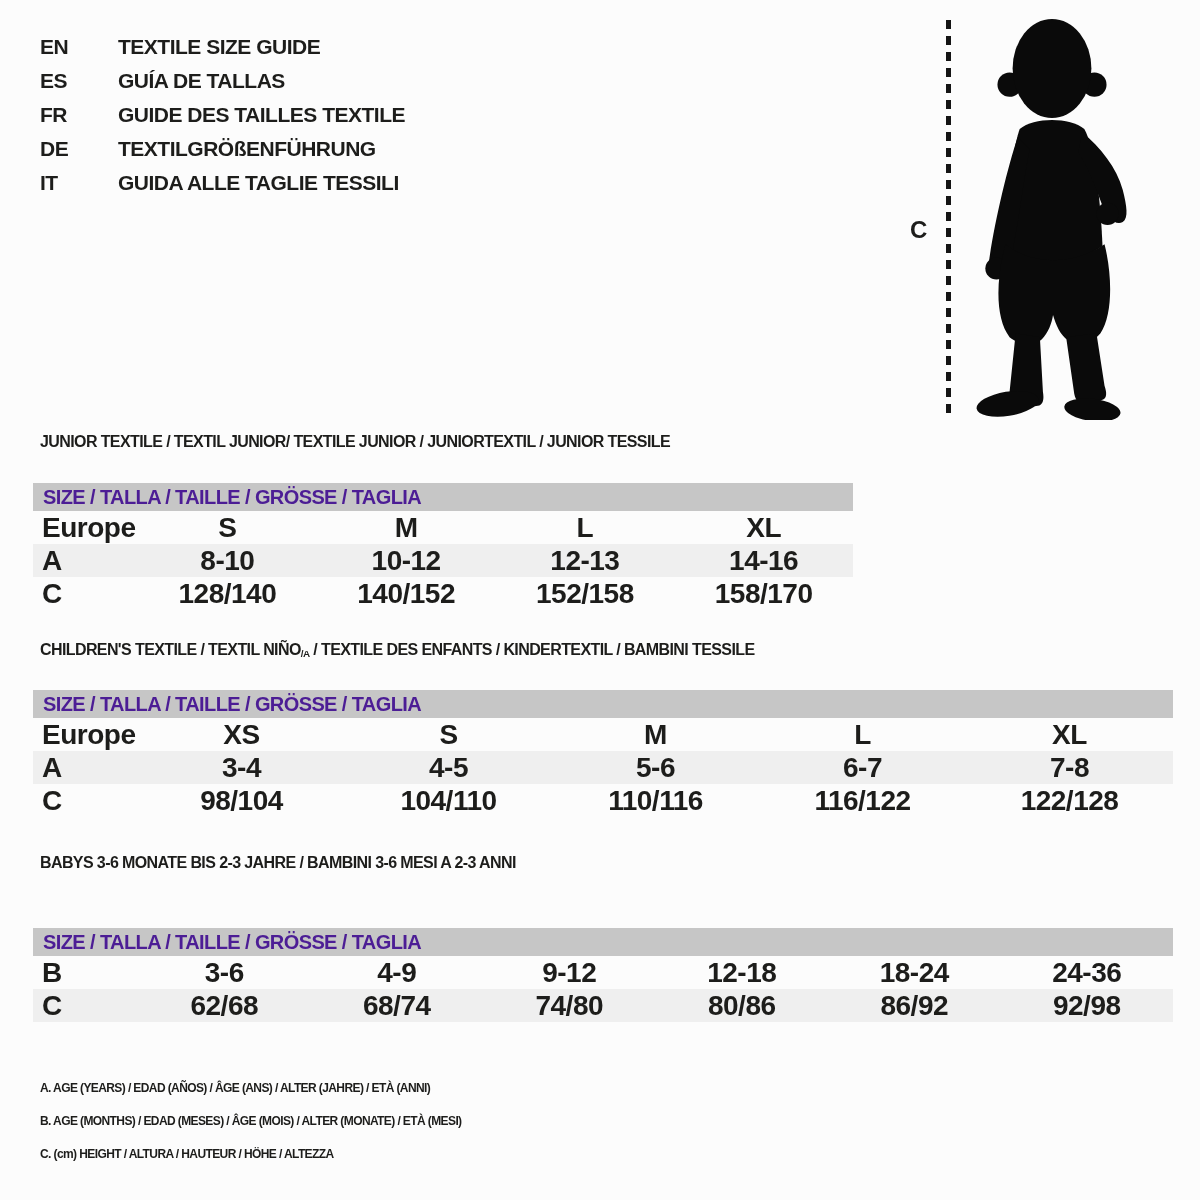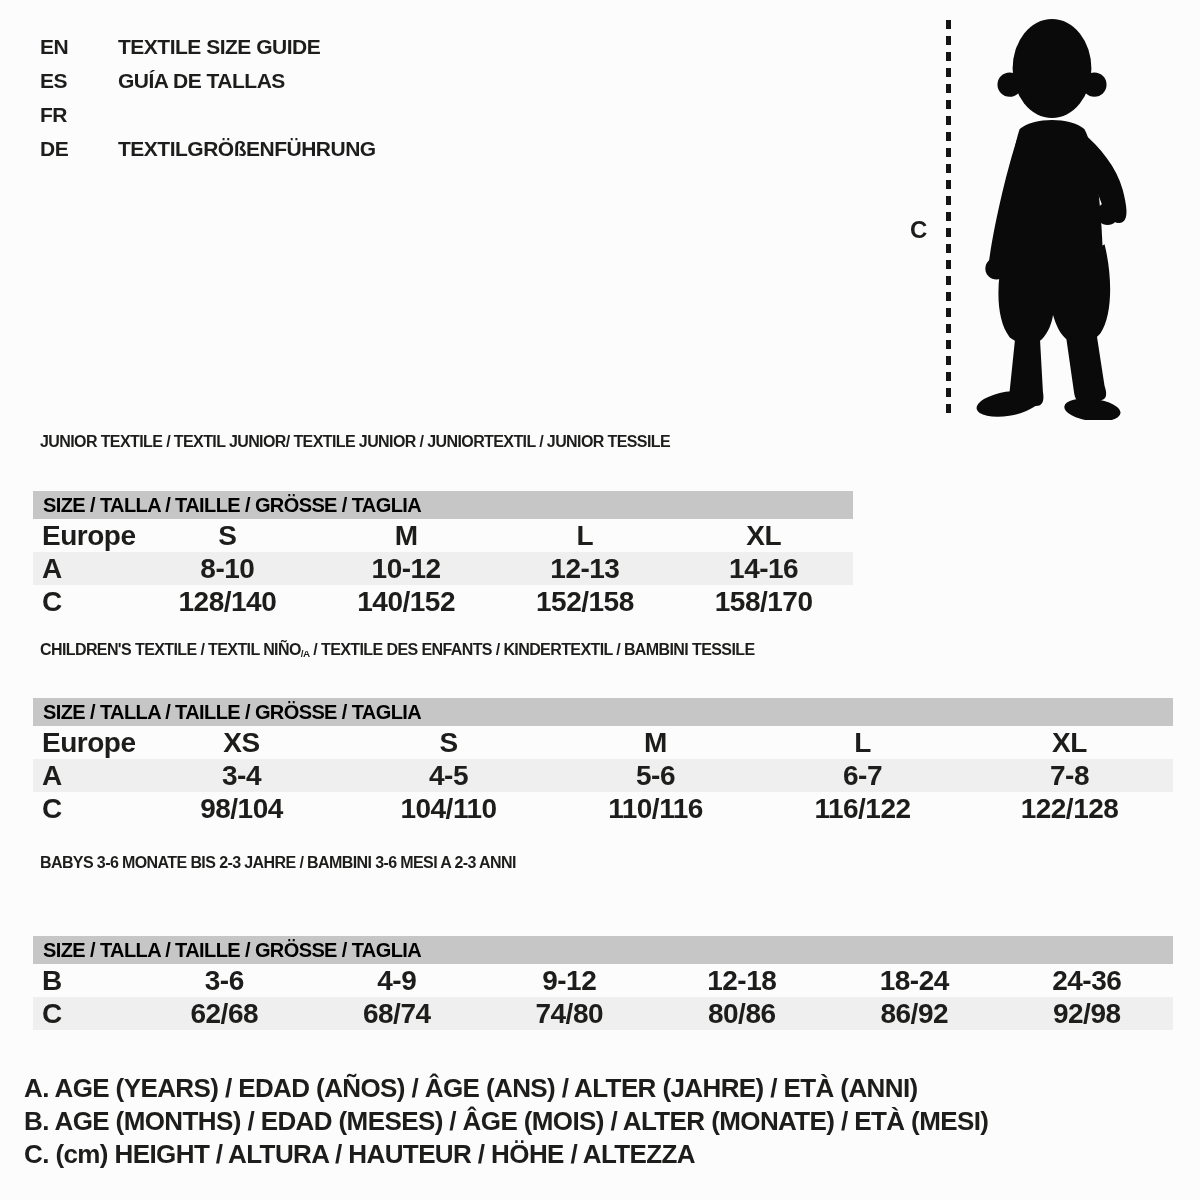--- a/index.html
+++ b/index.html
@@ -37,50 +37,55 @@
   .title-children{top:638px;}
   .title-babies{top:846px;line-height:33px;}
   .sub{font-size:0.62em;position:relative;top:0.18em;}
 
   
   .tbl{position:absolute;left:33px;}
   .tbl-junior{top:483px;width:820px;}
   .tbl-children{top:690px;width:1140px;}
   .tbl-babies{top:928px;width:1140px;}
   .size-bar{height:28px;line-height:29px;background:var(--size_bar);
-            padding-left:10px;font-size:20px;font-weight:700;letter-spacing:-0.6px;color:#000000;margin-top:8px;}
+            padding-left:10px;font-size:20px;font-weight:700;letter-spacing:-0.6px;color:#4c1d95;}
   .trow{display:flex;height:33px;align-items:center;font-size:28px;font-weight:700;letter-spacing:-0.5px;}
   .trow.shade{background:var(--row_shade);}
   .cell-lbl{width:105px;padding-left:9px;flex:0 0 auto;}
   .cell-val{flex:1 1 0;text-align:center;}
 
   
-  .legend{position:absolute;left:24px;top:1072px;font-size:26px;font-weight:700;
+  .legend{position:absolute;left:40px;top:1072px;font-size:12px;font-weight:700;
           letter-spacing:-0.6px;line-height:33px;white-space:nowrap;}
 </style>
 </head>
 <body>
 
 <div class="canvas">
 
   <div class="langs">
     <div class="lang-row">
       <span class="lang-code">EN</span>
       <span class="lang-label">TEXTILE SIZE GUIDE</span>
     </div>
     <div class="lang-row">
       <span class="lang-code">ES</span>
       <span class="lang-label">GUÍA DE TALLAS</span>
     </div>
     <div class="lang-row">
       <span class="lang-code">FR</span>
+      <span class="lang-label">GUIDE DES TAILLES TEXTILE</span>
     </div>
     <div class="lang-row">
       <span class="lang-code">DE</span>
       <span class="lang-label">TEXTILGRÖßENFÜHRUNG</span>
+    </div>
+    <div class="lang-row">
+      <span class="lang-code">IT</span>
+      <span class="lang-label">GUIDA ALLE TAGLIE TESSILI</span>
     </div>
   </div>
 
   <div class="measure-line"></div>
   <div class="measure-label">C</div>
   <svg class="baby-svg" viewBox="0 0 175 400" aria-hidden="true">
     <g fill="#0a0a0a">
       <circle cx="46" cy="68" r="12"></circle>
       <circle cx="130" cy="68" r="12"></circle>
       <ellipse cx="88" cy="52" rx="39" ry="49"></ellipse>

